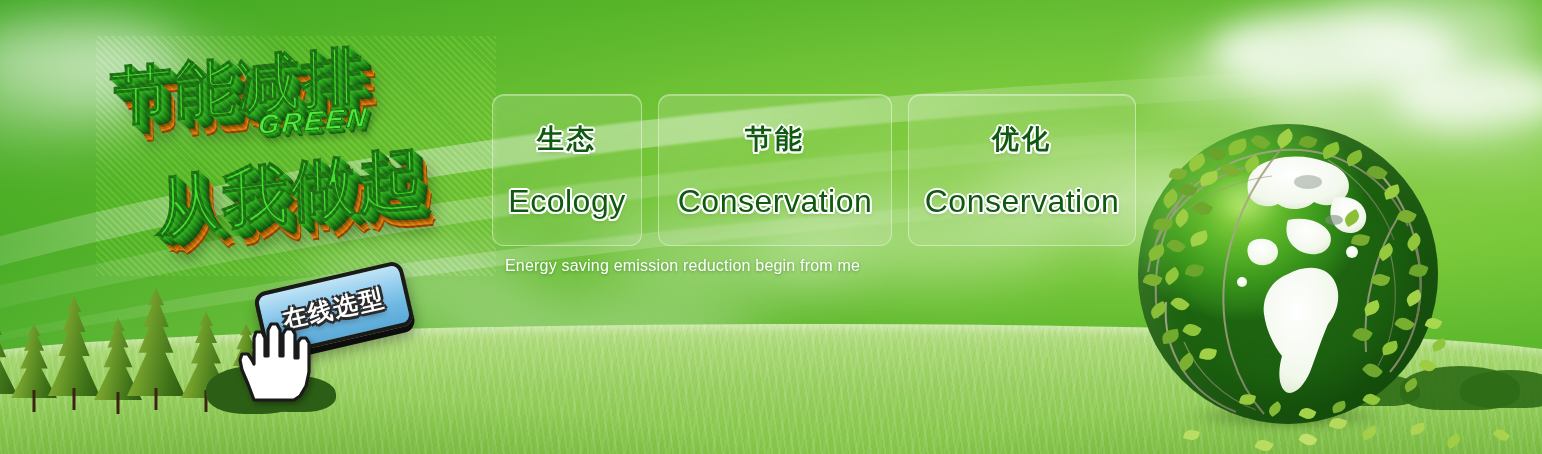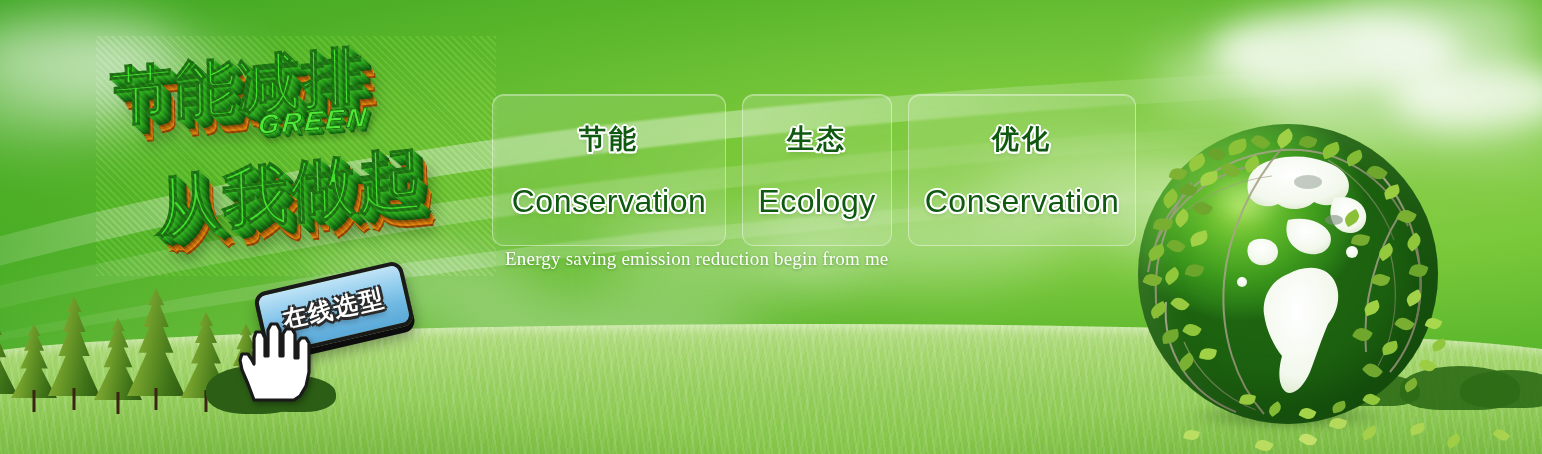--- a/index.html
+++ b/index.html
@@ -211,25 +211,24 @@
     font-size:32px;color:#0f5a10;letter-spacing:.5px;white-space:nowrap;
     text-shadow:
       -1.5px -1.5px 0 #fff, 1.5px -1.5px 0 #fff,
       -1.5px 1.5px 0 #fff, 1.5px 1.5px 0 #fff,
       0 2px 0 #fff, 2px 0 0 #fff, -2px 0 0 #fff, 0 -2px 0 #fff,
       0 3px 5px rgba(0,0,0,.18);
   }
 
   
   .tagline{
-    position:absolute;left:505px;top:248px;
-    font-size:19px;color:#ffffff;letter-spacing:.2px;
+    position:absolute;left:505px;top:257px;
+    font-size:16px;color:#ffffff;letter-spacing:.2px;
     text-shadow:0 1px 3px rgba(40,110,20,.55);
     white-space:nowrap;
-    font-family:Liberation Serif, serif;
   }
 
   
   .globe-wrap{position:absolute;left:1132px;top:122px;width:312px;height:312px;}
   .globe-shadow{
     position:absolute;left:14px;bottom:-2px;width:286px;height:40px;
     background:radial-gradient(50% 50% at 50% 50%, rgba(25,60,12,.55) 0%, rgba(25,60,12,0) 72%);
     filter:blur(4px);
   }
   .globe{
@@ -369,27 +368,27 @@
   <div class="hand-cursor">
     <svg width="74" height="86" viewBox="0 0 74 86">
       <path d="M30 84 L16 84 L10 68 L4 54 L2 44 L4 38 L10 38 L14 44 L16 48 L16 22
                L18 16 L24 16 L27 22 L27 40 L30 40 L30 14 L33 8 L39 8 L42 14 L42 40
                L45 40 L45 18 L48 13 L54 13 L57 18 L57 42 L60 42 L60 26 L63 22 L68 22
                L71 27 L71 56 L68 70 L62 80 L56 84 Z" fill="#ffffff" stroke="#1a1a1a" stroke-width="3.2" stroke-linejoin="round"></path>
     </svg>
   </div>
 
   <div class="cards">
+    <div class="card">
+      <span class="card-cn">生态</span>
+      <span class="card-en">Ecology</span>
+    </div>
     <div class="card mid">
       <span class="card-cn">节能</span>
       <span class="card-en">Conservation</span>
-    </div>
-    <div class="card">
-      <span class="card-cn">生态</span>
-      <span class="card-en">Ecology</span>
     </div>
     <div class="card wide">
       <span class="card-cn">优化</span>
       <span class="card-en">Conservation</span>
     </div>
   </div>
 
   <div class="tagline">Energy saving emission reduction begin from me</div>
 
   <div>

